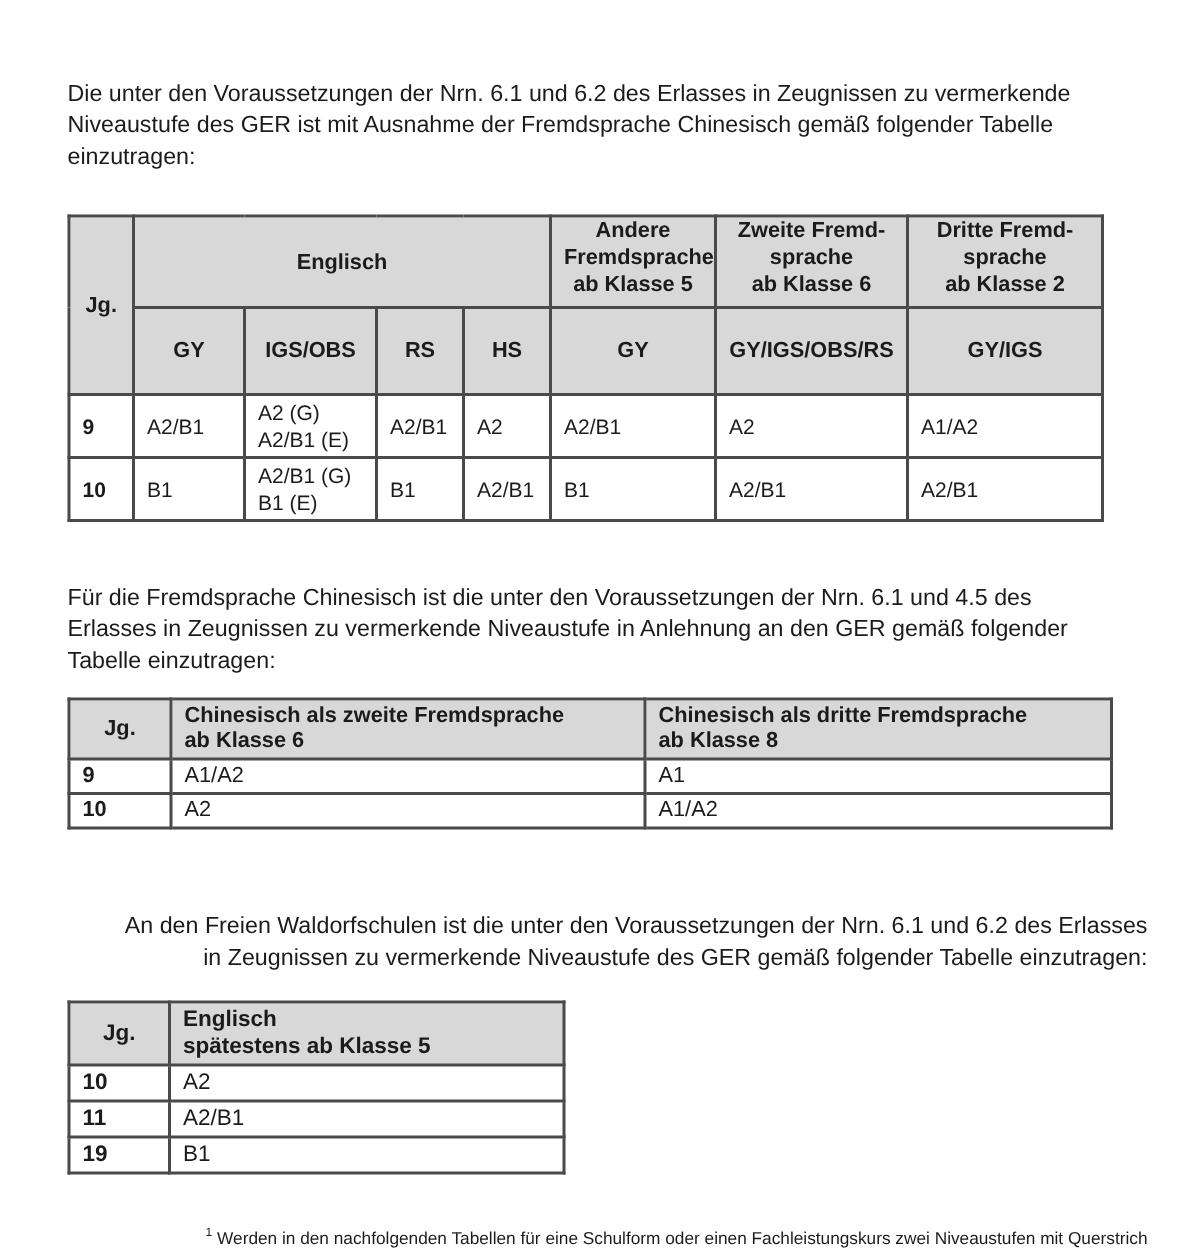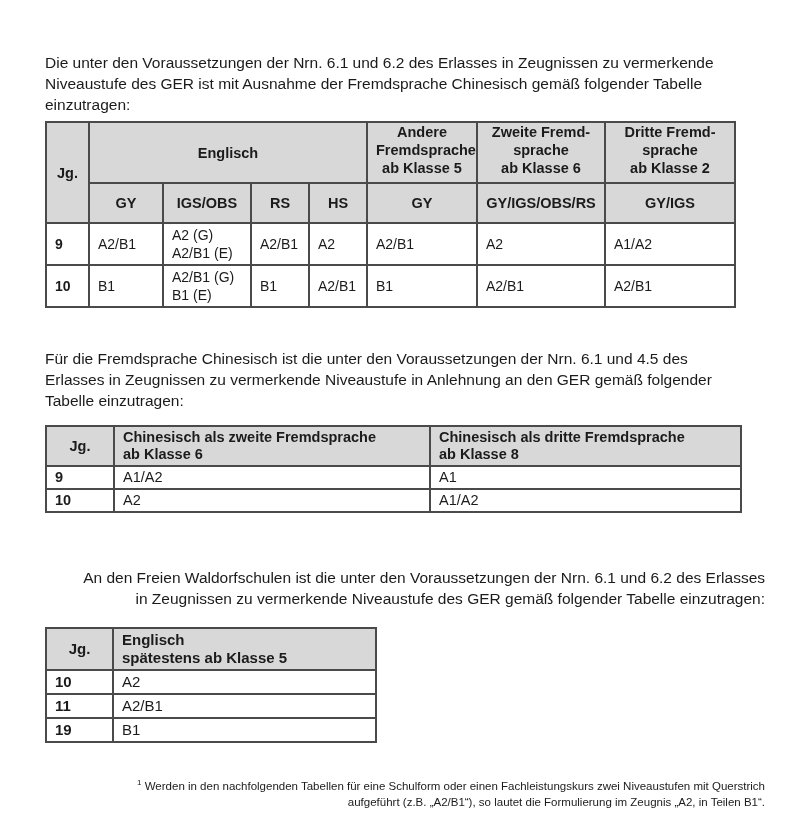--- a/index.html
+++ b/index.html
@@ -22,21 +22,21 @@
     width:800px;
     height:836px;
     padding:52px 35px 0 45px;
   }
   .para{
     font-size:15.5px;
     line-height:21px;
     white-space:pre-line;
     margin:0;
   }
-  #para-1{margin-bottom:6px;}
+  #para-1{margin-bottom:28px;}
   #para-2{margin-top:40px;margin-bottom:14px;}
   #para-3{margin-top:54px;margin-bottom:18px;text-align:right;}
 
   table{
     border-collapse:collapse;
     table-layout:fixed;
   }
   td,th{
     border:2px solid var(--border);
     padding:2px 8px;
@@ -52,21 +52,21 @@
     font-weight:bold;
     font-size:14.5px;
   }
   
   #table-main{width:689px;}
   #table-main .corner{ text-align:center; }
   #table-main .group-en{ text-align:center; vertical-align:middle; }
   #table-main .group-top{ vertical-align:top; padding-top:0;text-align:center; }
   #table-main .sub{ text-align:center; }
   #table-main tr.group-row{height:61px;}
-  #table-main tr.sub-row{height:40px;}
+  #table-main tr.sub-row{height:58px;}
   #table-main tr.body-row-1{height:39px;}
   #table-main tr.body-row-2{height:40px;}
   #table-main td.jg{font-weight:bold;}
 
   
   #table-chinese{width:695px;margin:0;}
   #table-chinese tr.head{height:36px;}
   #table-chinese tr.body{height:20px;}
   #table-chinese th.jg-h{text-align:center;}
   #table-chinese td.jg{font-weight:bold;}

